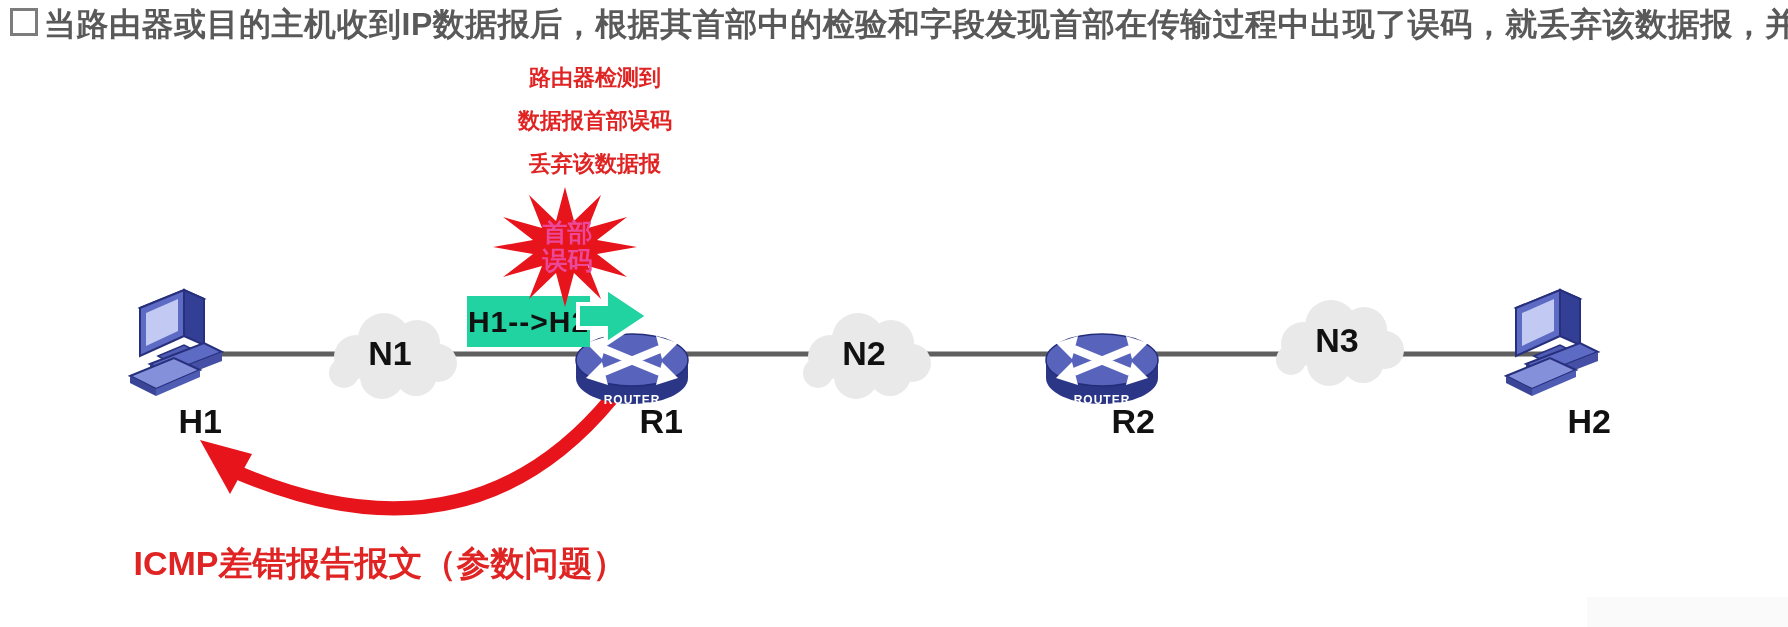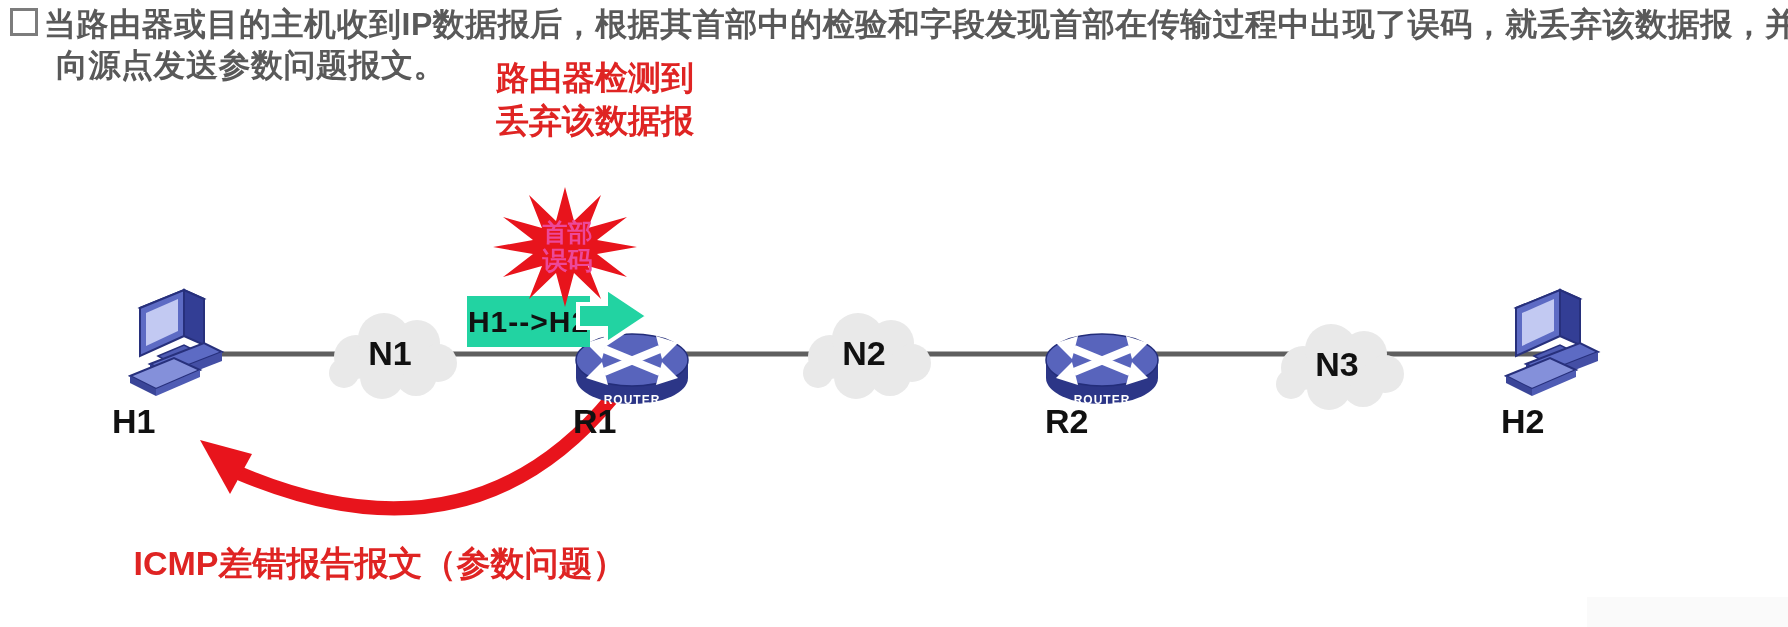--- a/index.html
+++ b/index.html
@@ -7,55 +7,55 @@
        font-family:"Liberation Sans","DejaVu Sans",sans-serif;}
   .stage{position:relative;width:1788px;height:573px;background:#fff;}
   .abs{position:absolute;}
   
   .bullet-square{left:10px;top:8px;width:22px;height:22px;border:3px solid #7c7c7c;background:#fff;}
   .top-line{color:#595959;font-weight:bold;font-size:32px;white-space:nowrap;letter-spacing:0.5px;}
   .top-line1{left:44px;top:3px;}
   .top-line2{left:56px;top:44px;}
   
   .router-note{left:420px;top:56px;width:350px;text-align:center;color:#df2423;
-               font-weight:bold;font-size:33px;line-height:43px;z-index:5;}
+               font-weight:bold;font-size:22px;line-height:43px;z-index:5;}
   
   .burst-svg{left:490px;top:182px;z-index:4;}
   .burst-text{left:490px;top:218px;width:155px;text-align:center;color:#ec4899;
               font-weight:bold;font-size:25px;line-height:28px;z-index:5;}
   
   .packet-rect{left:467px;top:296px;width:123px;height:51px;background:#22d3a2;z-index:3;
                display:flex;align-items:center;justify-content:center;}
   .packet-label{font-size:30px;font-weight:bold;color:#111111;letter-spacing:1px;}
   .packet-head-svg{left:558px;top:282px;z-index:3;}
   
   .bg-svg{left:0;top:0;z-index:1;}
   
   .node{z-index:2;}
-  .node-label{width:110px;text-align:left;font-size:34px;font-weight:bold;color:#111111;z-index:2;}
+  .node-label{width:110px;text-align:right;font-size:34px;font-weight:bold;color:#111111;z-index:2;}
   .cloud-wrap{width:136px;height:96px;z-index:2;text-align:center;}
   .cloud-label{position:absolute;left:0;top:0;width:136px;height:96px;display:flex;
                align-items:center;justify-content:center;font-size:34px;font-weight:bold;color:#111111;}
   
   .bottom-note{left:100px;top:540px;width:560px;text-align:center;color:#df2423;
                font-weight:bold;font-size:34px;line-height:47px;z-index:2;}
   
   .corner-box{left:1587px;top:597px;width:201px;height:30px;background:#fafafa;z-index:0;}
 </style>
 </head>
 <body>
 
 <div class="stage">
 
   <div class="abs bullet-square"></div>
   <div class="abs top-line top-line1">当路由器或目的主机收到IP数据报后，根据其首部中的检验和字段发现首部在传输过程中出现了误码，就丢弃该数据报，并</div>
-  <div class="abs top-line top-line2">向源点发送参数问题报文。</div>
 
   <div class="abs router-note">
     <div>路由器检测到</div>
+    <div>数据报首部误码</div>
     <div>丢弃该数据报</div>
   </div>
 
   <svg class="abs bg-svg" width="1788" height="627">
     <line x1="180" y1="354" x2="1556" y2="354" stroke="#5f5f5f" stroke-width="5"></line>
     <path d="M 612 398 Q 470 570 241 474" stroke="#e8141c" stroke-width="14" fill="none" stroke-linecap="round"></path>
     <polygon points="200,440 252,454 230,494" fill="#e8141c"></polygon>
   </svg>
 
   <svg class="abs node" style="left:128px;top:276px" width="104" height="126" viewBox="0 0 104 126">
@@ -120,21 +120,21 @@
     <line x1="30" y1="50" x2="86" y2="27" stroke="#ffffff" stroke-width="8"></line>
     <line x1="30" y1="27" x2="86" y2="50" stroke="#ffffff" stroke-width="8"></line>
     <polygon points="82,14 104,21 88,37" fill="#ffffff"></polygon>
     <polygon points="88,40 104,56 82,63" fill="#ffffff"></polygon>
     <polygon points="34,63 12,56 28,40" fill="#ffffff"></polygon>
     <polygon points="28,37 12,21 34,14" fill="#ffffff"></polygon>
     <text x="58" y="82" text-anchor="middle" font-size="12" font-weight="bold" fill="#ffffff" letter-spacing="1">ROUTER</text>
   </svg>
   <div class="abs node-label" style="left:1045px;top:402px">R2</div>
 
-  <div class="abs cloud-wrap" style="left:1269px;top:316px">
+  <div class="abs cloud-wrap" style="left:1269px;top:292px">
     <svg width="136" height="96" viewBox="0 0 136 96">
       <circle cx="34" cy="52" r="22" fill="#e9e9e9"></circle>
         <circle cx="62" cy="34" r="26" fill="#e9e9e9"></circle>
       <circle cx="95" cy="38" r="23" fill="#e9e9e9"></circle>
         <circle cx="116" cy="58" r="19" fill="#e9e9e9"></circle>
       <circle cx="94" cy="70" r="21" fill="#e9e9e9"></circle>
         <circle cx="60" cy="72" r="22" fill="#e9e9e9"></circle>
       <circle cx="22" cy="68" r="15" fill="#e9e9e9"></circle>
     </svg>
     <div class="cloud-label">N3</div>

